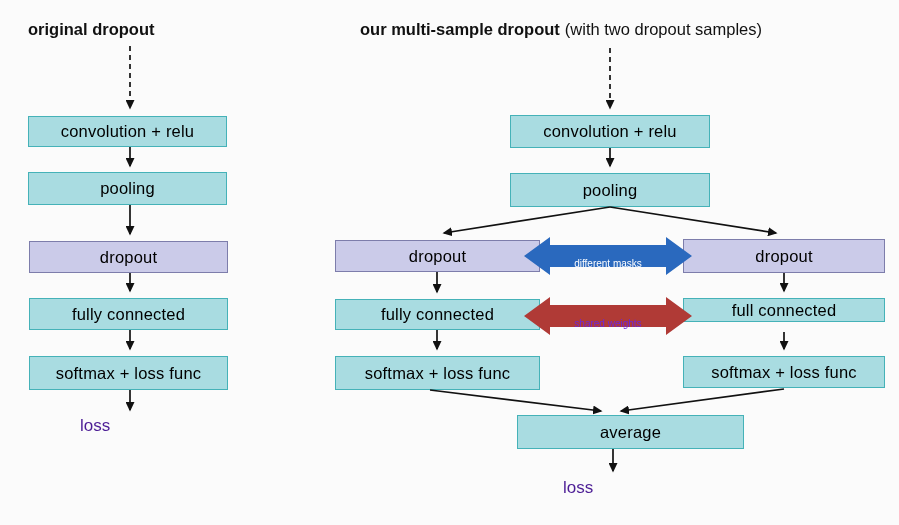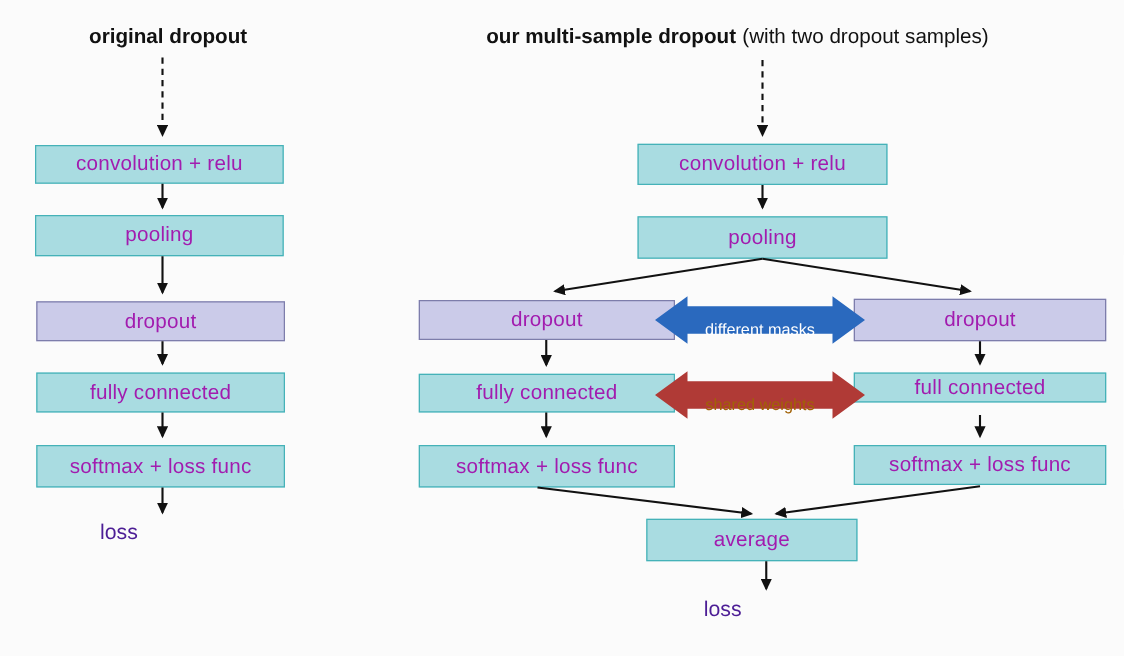--- a/index.html
+++ b/index.html
@@ -16,50 +16,50 @@
   .svg-layer {
     position:absolute; left:0; top:0; width:899px; height:525px;
     pointer-events:none;
     z-index:3;
   }
   .box {
     position:absolute;
     box-sizing:border-box;
     display:flex; align-items:center; justify-content:center;
     font-size:16.5px;
-    color:#a21caf;
+    color:#000000;
     z-index:2;
     letter-spacing:0.2px;
   }
   .box.teal   { background:#a9dce1; border:1.6px solid #45b2b8; }
   .box.purple { background:#cbcbe9; border:1.6px solid #7d7dab; font-weight:normal; }
   .title {
     position:absolute;
     font-size:16.5px; font-weight:bold; color:#111;
-    text-align:center; white-space:nowrap;
+    text-align:left; white-space:nowrap;
     z-index:2;
   }
   .title .regular { font-weight:normal; margin-left:5px; }
   .loss-label {
     position:absolute;
     font-size:17px; color:#4c1d95;
     text-align:left; width:100px;
     z-index:2;
   }
   .connector-label {
     position:absolute;
     width:136px; height:36px;
     display:flex; align-items:center; justify-content:center;
-    font-size:13px;
+    font-size:10px;
     z-index:4;
     white-space:nowrap;
     text-align:right;
   }
   .connector-label.blue { color:#ffffff; }
-  .connector-label.red  { color:#a16207; }
+  .connector-label.red  { color:#6d28d9; }
 </style>
 </head>
 <body>
 
 <div class="canvas">
 
   <div class="title" style="left:28px; top:20px; width:213px;">original dropout</div>
 
   <div class="title" style="left:360px; top:20px; width:460px;">
     <span>our multi-sample dropout</span><span class="regular">(with two dropout samples)</span>
@@ -76,21 +76,21 @@
   <div class="box teal" style="left:510px; top:173px; width:200px; height:34px;">pooling</div>
 
   <div class="box purple" style="left:335px; top:240px; width:205px; height:32px;">dropout</div>
   <div class="box teal" style="left:335px; top:299px; width:205px; height:31px;">fully connected</div>
   <div class="box teal" style="left:335px; top:356px; width:205px; height:34px;">softmax + loss func</div>
 
   <div class="box purple" style="left:683px; top:239px; width:202px; height:34px;">dropout</div>
   <div class="box teal" style="left:683px; top:298px; width:202px; height:24px;">full connected</div>
   <div class="box teal" style="left:683px; top:356px; width:202px; height:32px;">softmax + loss func</div>
 
-  <div class="box teal" style="left:517px; top:415px; width:169px; height:34px;">average</div>
+  <div class="box teal" style="left:517px; top:415px; width:227px; height:34px;">average</div>
   <div class="loss-label" style="left:563px; top:478px;">loss</div>
 
   <div class="connector-label blue" style="left:540px; top:245px;">different masks</div>
   <div class="connector-label red" style="left:540px; top:305px;">shared weights</div>
 
   <svg class="svg-layer" viewBox="0 0 899 525" xmlns="http://www.w3.org/2000/svg">
     <defs>
       <marker id="ah" markerWidth="10" markerHeight="9" refX="8" refY="4.5" orient="auto" markerUnits="userSpaceOnUse">
         <path d="M0,0 L9.5,4.5 L0,9 z" fill="#111111"></path>
       </marker>

